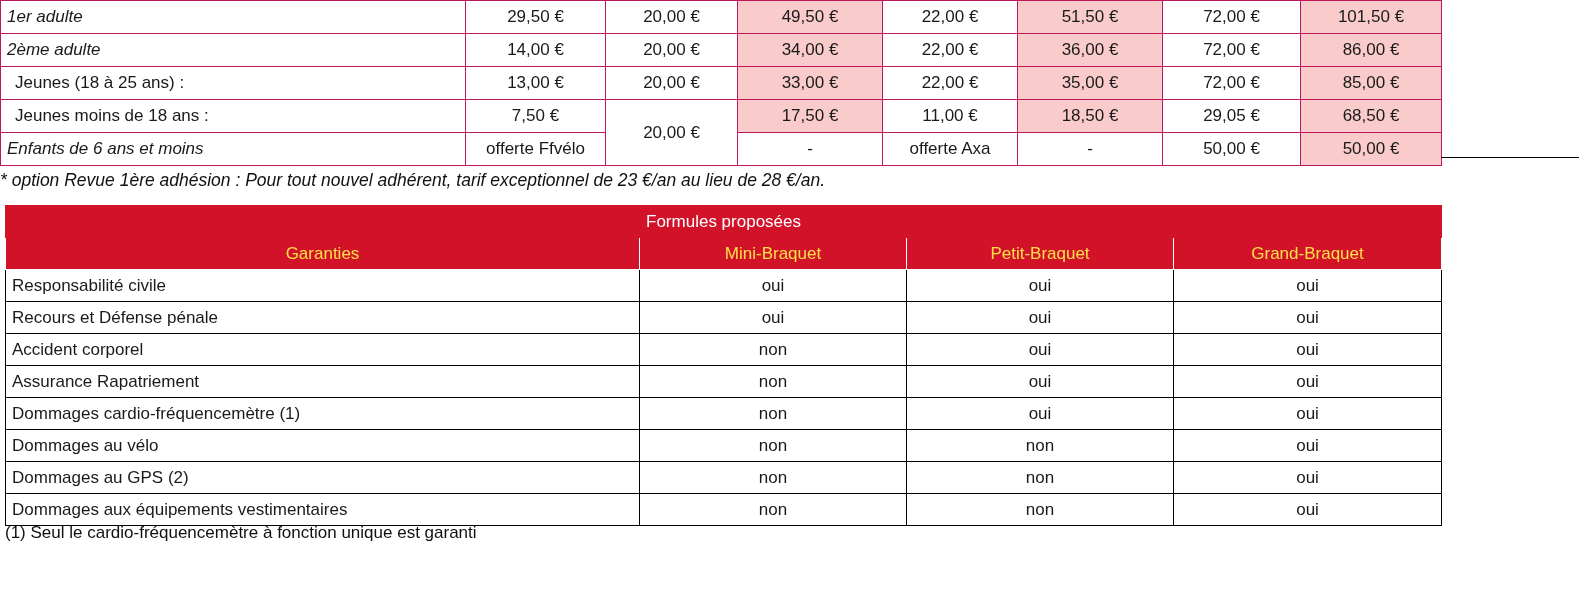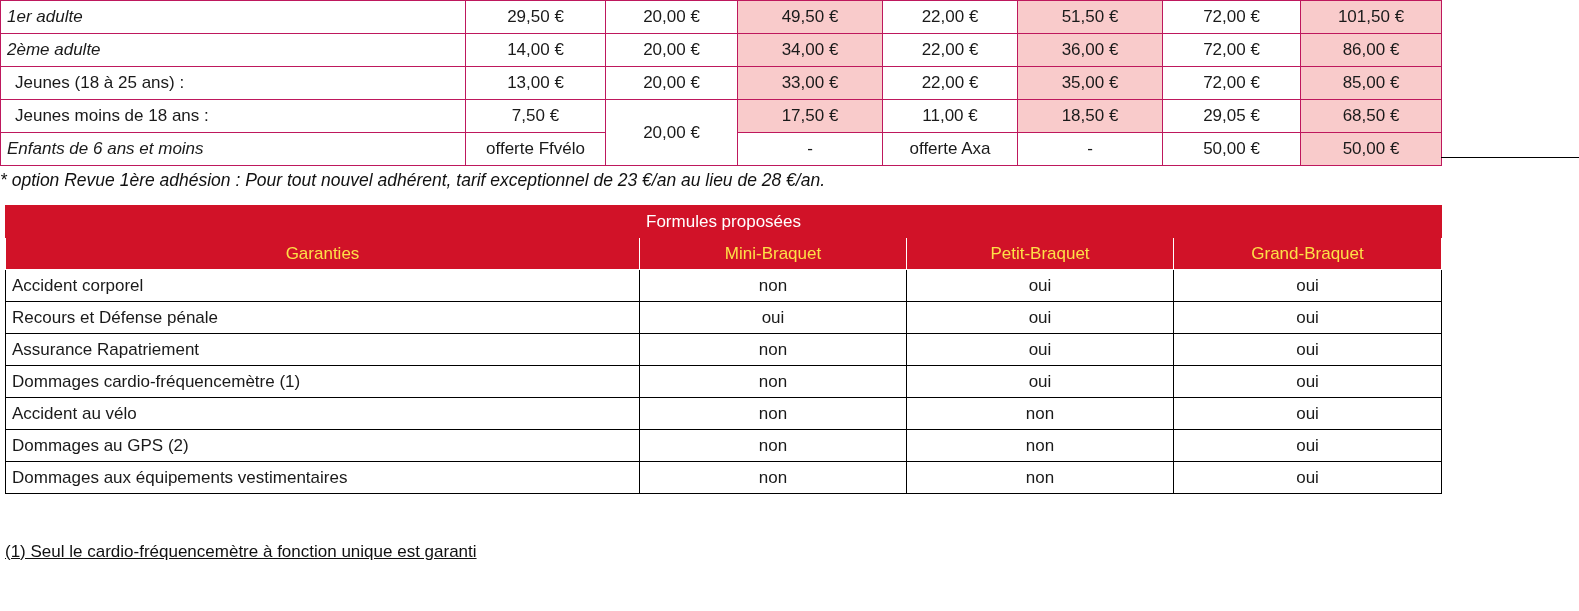--- a/index.html
+++ b/index.html
@@ -126,24 +126,23 @@
     height: 30px;
   }
   .f0 { width: 634px; }
   .f1 { width: 267px; }
   .f2 { width: 267px; }
   .f3 { width: 268px; }
 
   .note {
     position: absolute;
     left: 5px;
-    top: 542px;
+    top: 523px;
     font-size: 17px;
     color: #111;
-    text-decoration: underline;
   }
 </style>
 </head>
 <body>
 
 <div class="pricing-wrap">
   <table class="pricing">
     <colgroup>
       <col class="c0">
         <col class="c1">
@@ -230,45 +229,51 @@
         <td class="hdr-band" colspan="4">Formules proposées</td>
       </tr>
       <tr>
         <td class="hdr-cell">Garanties</td>
         <td class="hdr-cell">Mini-Braquet</td>
         <td class="hdr-cell">Petit-Braquet</td>
         <td class="hdr-cell">Grand-Braquet</td>
       </tr>
 
       <tr>
+        <td class="rowlabel">Responsabilité civile</td>
+        <td>oui</td>
+        <td>oui</td>
+        <td>oui</td>
+      </tr>
+      <tr>
+        <td class="rowlabel">Recours et Défense pénale</td>
+        <td>oui</td>
+        <td>oui</td>
+        <td>oui</td>
+      </tr>
+      <tr>
         <td class="rowlabel">Accident corporel</td>
         <td>non</td>
         <td>oui</td>
         <td>oui</td>
       </tr>
       <tr>
-        <td class="rowlabel">Recours et Défense pénale</td>
-        <td>oui</td>
-        <td>oui</td>
-        <td>oui</td>
-      </tr>
-      <tr>
         <td class="rowlabel">Assurance Rapatriement</td>
         <td>non</td>
         <td>oui</td>
         <td>oui</td>
       </tr>
       <tr>
         <td class="rowlabel">Dommages cardio-fréquencemètre (1)</td>
         <td>non</td>
         <td>oui</td>
         <td>oui</td>
       </tr>
       <tr>
-        <td class="rowlabel">Accident au vélo</td>
+        <td class="rowlabel">Dommages au vélo</td>
         <td>non</td>
         <td>non</td>
         <td>oui</td>
       </tr>
       <tr>
         <td class="rowlabel">Dommages au GPS (2)</td>
         <td>non</td>
         <td>non</td>
         <td>oui</td>
       </tr>

